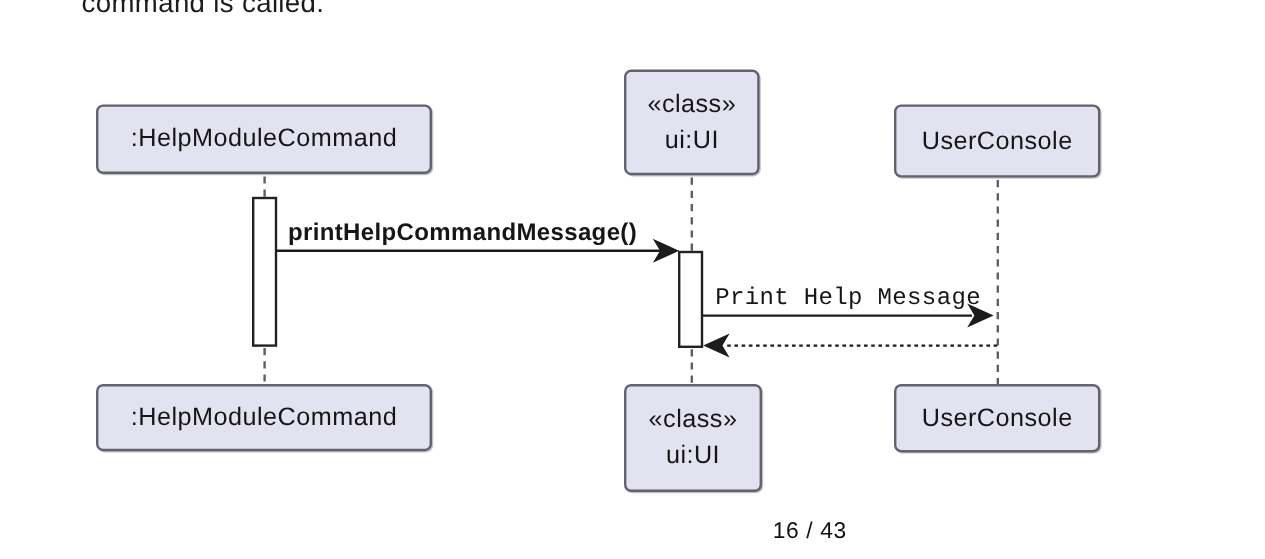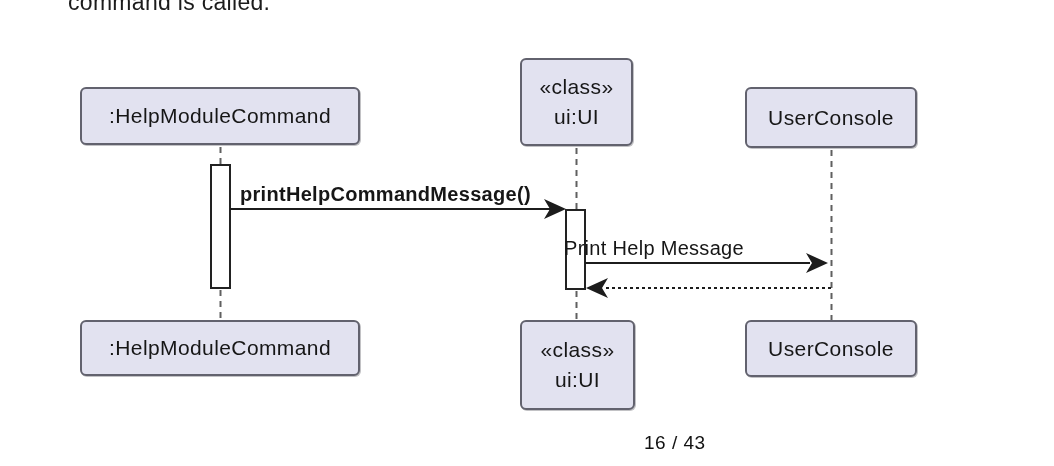--- a/index.html
+++ b/index.html
@@ -98,15 +98,15 @@
 </div>
 <div class="participant-box" style="left:520px; top:320px; width:115px; height:90px;">
   <span>«class»</span>
   <span>ui:UI</span>
 </div>
 <div class="participant-box" style="left:745px; top:320px; width:172px; height:57px;">
   <span>UserConsole</span>
 </div>
 
 <div class="msg-label" style="left:240px; top:183px;font-weight:bold;">printHelpCommandMessage()</div>
-<div class="msg-label" style="left:564px; top:237px;">Print Help Message</div>
+<div class="msg-label" style="left:596px; top:237px;font-family:Liberation Mono, monospace;">Print Help Message</div>
 
 <div class="page-indicator">16 / 43</div>
 
 </body></html>

